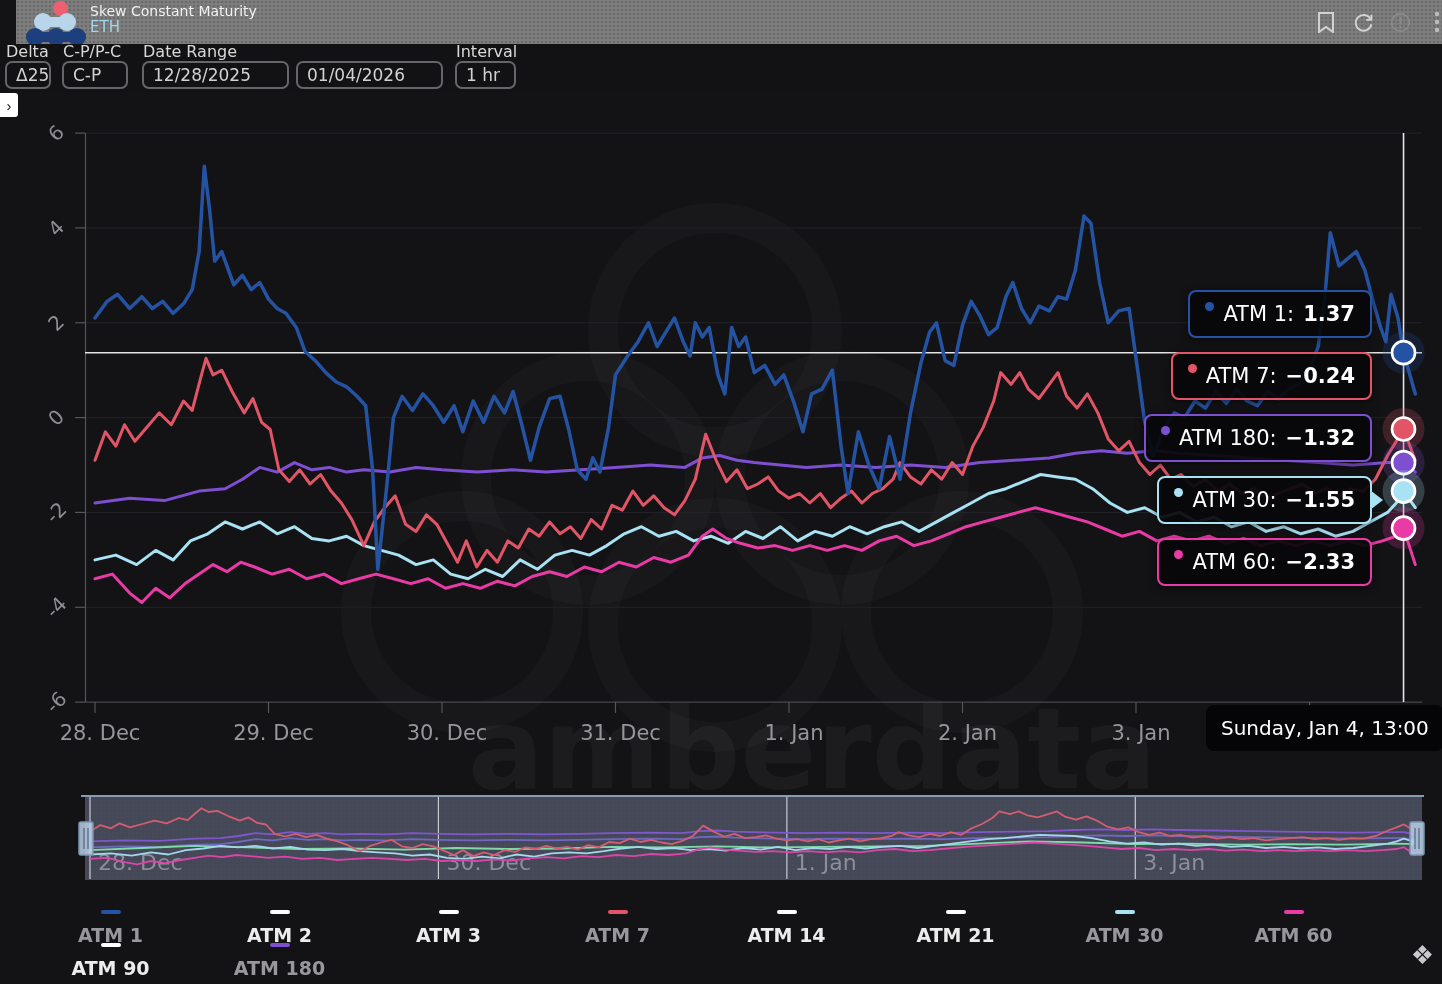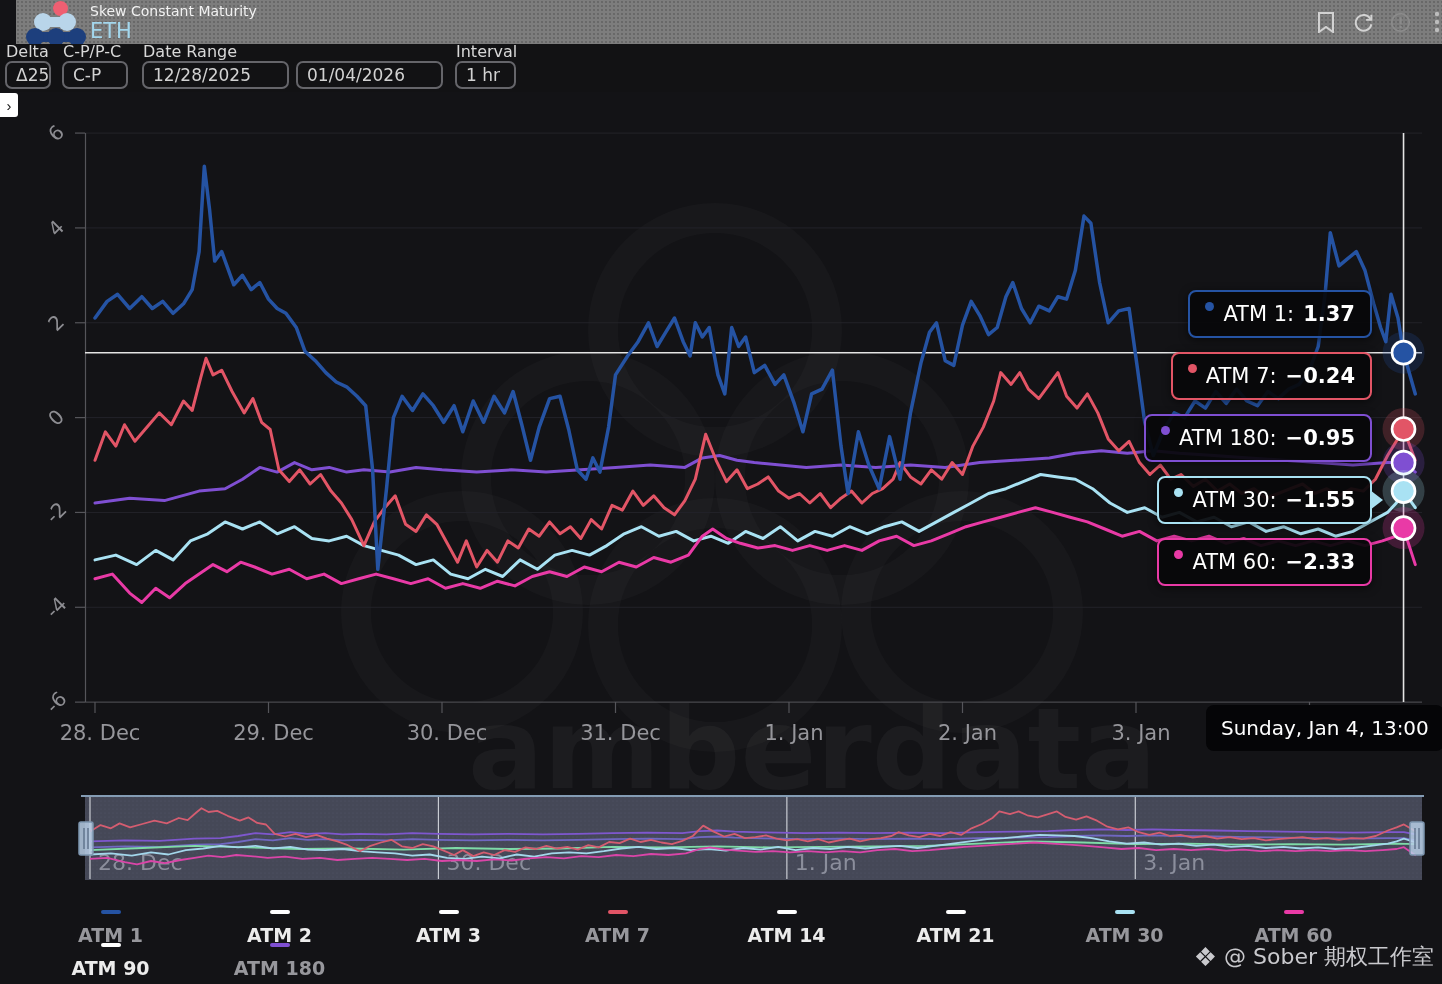--- a/index.html
+++ b/index.html
@@ -14,21 +14,21 @@
     position:absolute; left:16px; top:0; width:1442px; height:44px;
     background:#7d7d7d;
     background-image:radial-gradient(rgba(30,30,30,.22) 1px, transparent 1.3px);
     background-size:4px 4px;
   }
   #logo { position:absolute; left:10px; top:1px; width:58px; height:42px; }
   #logo .c { position:absolute; border-radius:50%; }
   #logo .bar { position:absolute; height:10px; border-radius:5px; }
   #title-block { position:absolute; left:74px; top:3px; line-height:1.15; }
   #app-title { font-size:14px; color:#f1f1f1; }
-  #app-symbol { font-size:21px; color:#a3d6ec; }
+  #app-symbol { font-size:15px; color:#a3d6ec; }
   #header-icons { position:absolute; right:10px; top:11px; display:flex; gap:15px; align-items:center; }
   #header-icons .hicon { width:22px; height:22px; display:flex; align-items:center; justify-content:center; cursor:pointer; }
   
   #controls { position:absolute; left:0; top:44px; width:1320px; height:48px; background:#121214; }
   .ctl-label { position:absolute; top:-2px; font-size:16px; color:#d8d8d8; white-space:nowrap; }
   .ctl-box {
     position:absolute; top:17px; height:27px; border:2px solid #65656a; border-radius:7px;
     background:transparent; color:#d2d2d2; font-size:17px; padding:12px 9px;
     font-family:"DejaVu Sans","Liberation Sans",sans-serif; display:flex; align-items:center;
   }
@@ -242,21 +242,21 @@
         <span class="val">1.37</span>
       </div>
       <div class="tt" style="top: 352px; border-color: rgb(226, 85, 102);">
         <span class="dot" style="background: rgb(226, 85, 102);"></span>
         <span class="lbl">ATM 7: </span>
         <span class="val">−0.24</span>
       </div>
       <div class="tt" style="top: 414px; border-color: rgb(127, 79, 210);">
         <span class="dot" style="background: rgb(127, 79, 210);"></span>
         <span class="lbl">ATM 180: </span>
-        <span class="val">−0.95</span>
+        <span class="val">−1.32</span>
       </div>
       <div class="tt" style="top: 476px; border-color: rgb(169, 226, 243);">
         <span class="dot" style="background: rgb(169, 226, 243);"></span>
         <span class="lbl">ATM 30: </span>
         <span class="val">−1.55</span>
         <span class="arrow" style="border-left: 13px solid rgb(169, 226, 243);"></span>
       </div>
       <div class="tt" style="top: 538px; border-color: rgb(233, 58, 166);">
         <span class="dot" style="background: rgb(233, 58, 166);"></span>
         <span class="lbl">ATM 60: </span>
@@ -303,15 +303,14 @@
         <span class="legend-label" style="color: rgb(236, 236, 236);">ATM 90</span>
       </div>
       <div class="legend-item">
         <span class="legend-swatch" style="background: rgb(127, 79, 210);"></span>
         <span class="legend-label" style="color: rgb(151, 151, 156);">ATM 180</span>
       </div>
     </div>
 
   <div id="brand-watermark">
     <span class="bicon">❖</span>
-    <span>@ Sober 期权工作室</span>
   </div>
 </div>
 
 </body></html>

